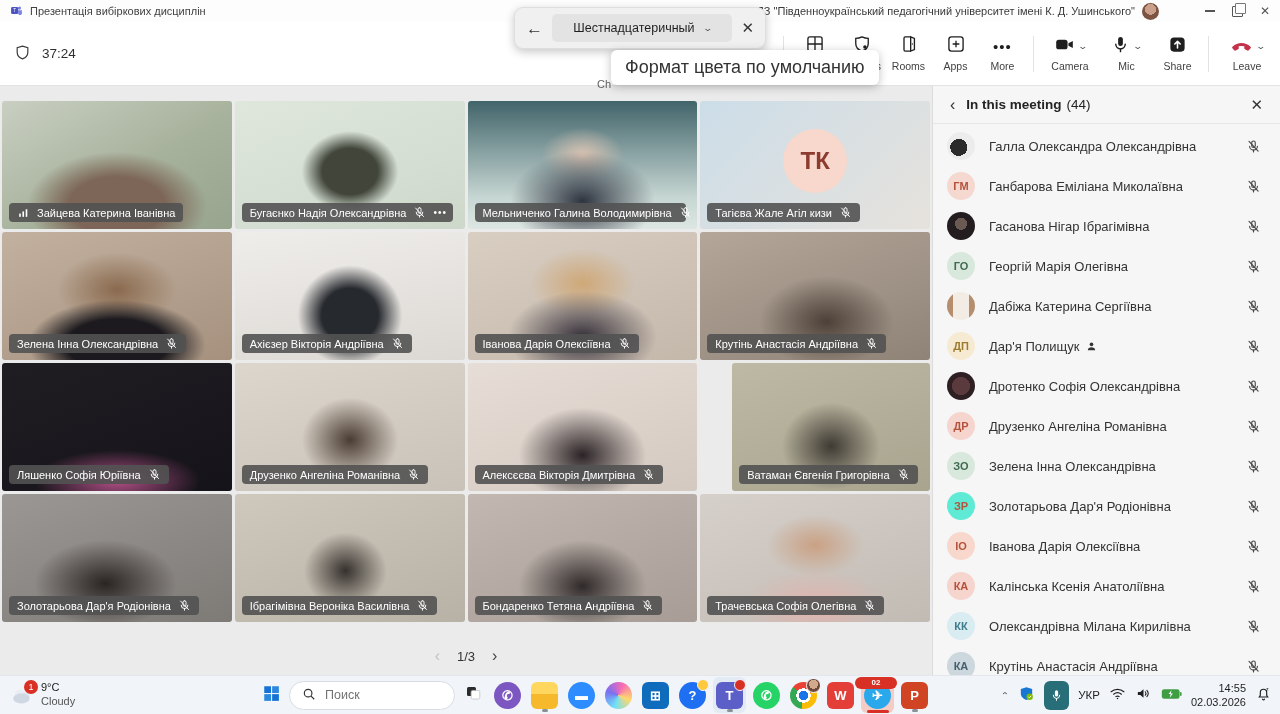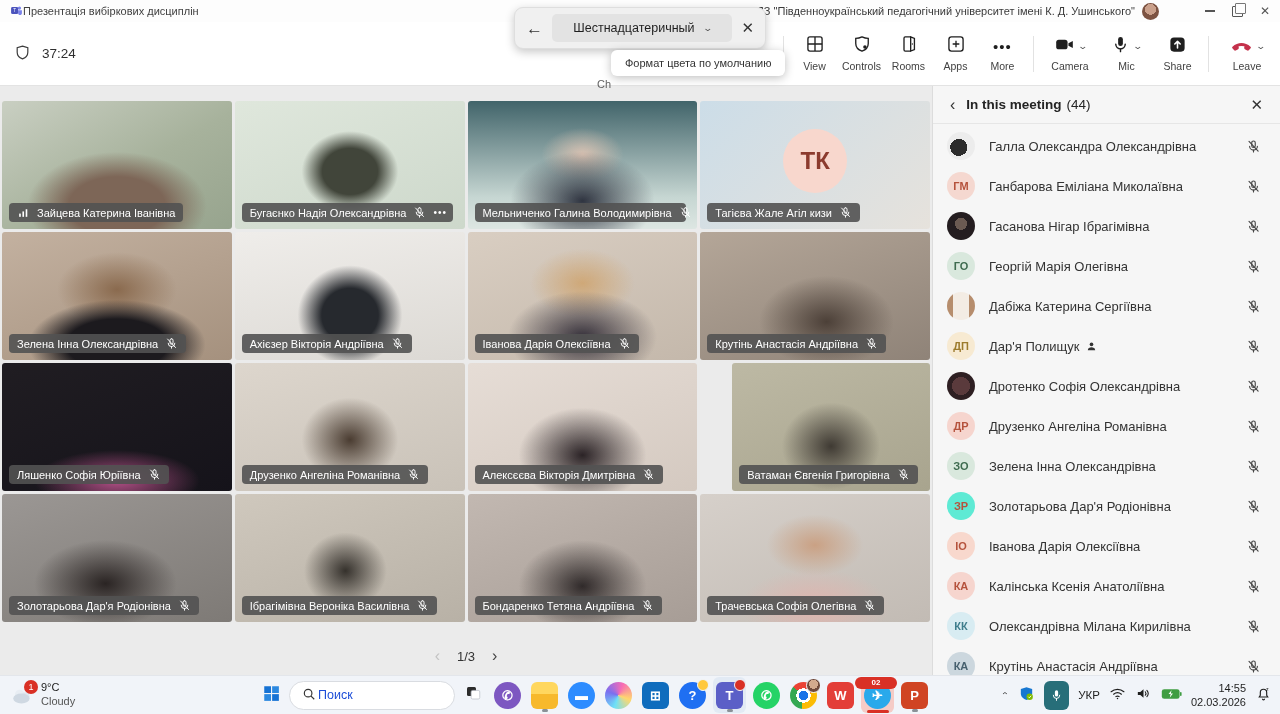--- a/index.html
+++ b/index.html
@@ -2,21 +2,21 @@
 <html><head>
 <meta charset="utf-8">
 <style>
   html,body{margin:0;padding:0;background:#d8d8d8;}
   .screen{position:relative;width:1280px;height:714px;background:#ebebeb;
     font-family:"Liberation Sans",sans-serif;overflow:hidden;}
 
   
   .titlebar{height:22px;background:#fdfdfd;display:flex;align-items:center;
     padding:0 10px;font-size:11px;color:#424242;}
-  .tb-left{display:flex;align-items:center;}
+  .tb-left{display:flex;align-items:center;gap:7px;}
   .tb-mid{margin-left:auto;display:flex;align-items:center;gap:7px;color:#3a3a3a;}
   .tb-dots{letter-spacing:2px;color:#555;}
   .tb-avatar{width:17px;height:17px;border-radius:50%;
     background:radial-gradient(circle at 50% 38%,#caa08b 0 40%,#7d5342 40% 100%);}
   .tb-controls{margin-left:46px;display:flex;align-items:center;gap:17px;color:#555;}
   .win-min{width:10px;height:1.5px;background:#555;display:inline-block;}
   .win-max{width:9px;height:9px;border:1.3px solid #555;display:inline-block;border-radius:1px;position:relative;}
   .win-max::after{content:"";position:absolute;left:2px;top:-4px;width:9px;height:9px;border:1.3px solid #777;border-radius:1px;background:#fdfdfd;}
   .win-close{font-size:12px;color:#555;}
 
@@ -33,21 +33,21 @@
 
   
   .float-picker{position:absolute;left:514px;top:7px;width:252px;height:42px;background:#f0f0f0;
     border:1px solid #dedede;border-radius:9px;box-shadow:0 3px 10px rgba(0,0,0,.22);
     display:flex;align-items:center;gap:9px;padding:0 11px;z-index:30;box-sizing:border-box;}
   .fp-back{font-size:17px;color:#333;line-height:1;}
   .fp-select{flex:1;height:28px;background:#e3e3e3;border-radius:5px;display:flex;align-items:center;
     justify-content:center;gap:9px;font-size:12.5px;color:#1f1f1f;}
   .fp-close{font-size:15px;color:#333;}
   .float-tip{position:absolute;left:611px;top:50px;background:#fff;border-radius:6px;
-    box-shadow:0 2px 10px rgba(0,0,0,.25);padding:7px 14px;font-size:11px;color:#333;z-index:31;white-space:nowrap;}
+    box-shadow:0 2px 10px rgba(0,0,0,.25);padding:7px 14px;font-size:18px;color:#333;z-index:31;white-space:nowrap;}
   .chat-partial{position:absolute;left:597px;top:56px;font-size:11px;color:#616161;z-index:29;}
 
   
   .main{display:flex;height:591px;}
   .stage{width:932px;position:relative;background:#ebebeb;flex:none;}
   .grid{display:grid;grid-template-columns:repeat(4,1fr);gap:3px;padding:15px 2px 0 2px;}
   .tile{height:128px;border-radius:3px;position:relative;overflow:hidden;}
   .pill{position:absolute;left:7px;bottom:7px;background:rgba(82,82,82,.9);color:#fff;border-radius:4px;
     padding:3px 8px;display:flex;align-items:center;gap:7px;font-size:11px;white-space:nowrap;max-width:92%;box-sizing:border-box;}
   .pill svg{flex:none;}
@@ -78,21 +78,21 @@
     border-top:1px solid #e3e6eb;}
   .weather{position:absolute;left:8px;top:0;height:38px;display:flex;align-items:center;gap:5px;}
   .w-icon{position:relative;width:28px;height:28px;}
   .w-badge{position:absolute;right:-2px;top:-1px;width:14px;height:14px;border-radius:50%;background:#d93025;
     color:#fff;font-size:9px;display:flex;align-items:center;justify-content:center;}
   .w-text{font-size:11px;line-height:1.25;}
   .w-temp{color:#222;}
   .w-cond{color:#555;}
   .tb-center{position:absolute;left:262px;top:0;height:38px;display:flex;align-items:center;gap:9px;}
   .search{width:166px;height:29px;background:#fff;border:1px solid #d9dce1;border-radius:16px;
-    display:flex;align-items:center;gap:2px;padding:0 12px;font-size:12.5px;color:#1d4ed8;box-sizing:border-box;}
+    display:flex;align-items:center;gap:9px;padding:0 12px;font-size:12.5px;color:#737373;box-sizing:border-box;}
   .appicn{width:27px;height:27px;border-radius:6px;display:flex;align-items:center;justify-content:center;
     position:relative;font-size:13px;font-weight:bold;flex:none;}
   .app-wrap{position:relative;width:33px;height:36px;display:flex;align-items:center;justify-content:center;border-radius:6px;}
   .app-wrap.active{background:#e2eaf4;}
   .app-wrap.attention{background:#f5cbc6;}
   .run-dot{position:absolute;bottom:1px;left:50%;transform:translateX(-50%);width:6px;height:3px;border-radius:2px;background:#8a9097;}
   .run-bar{position:absolute;bottom:0;left:50%;transform:translateX(-50%);width:22px;height:3px;border-radius:2px;background:#d93025;}
   .notif-dot{position:absolute;right:-3px;top:-3px;width:10px;height:10px;border-radius:50%;background:#d93025;border:1.5px solid #f1f4f9;}
   .presence-dot{position:absolute;right:-3px;top:-3px;width:10px;height:10px;border-radius:50%;background:#ffc83d;border:1.5px solid #f1f4f9;}
   .badge{position:absolute;right:-6px;top:-5px;min-width:14px;height:12px;border-radius:7px;background:#d93025;

